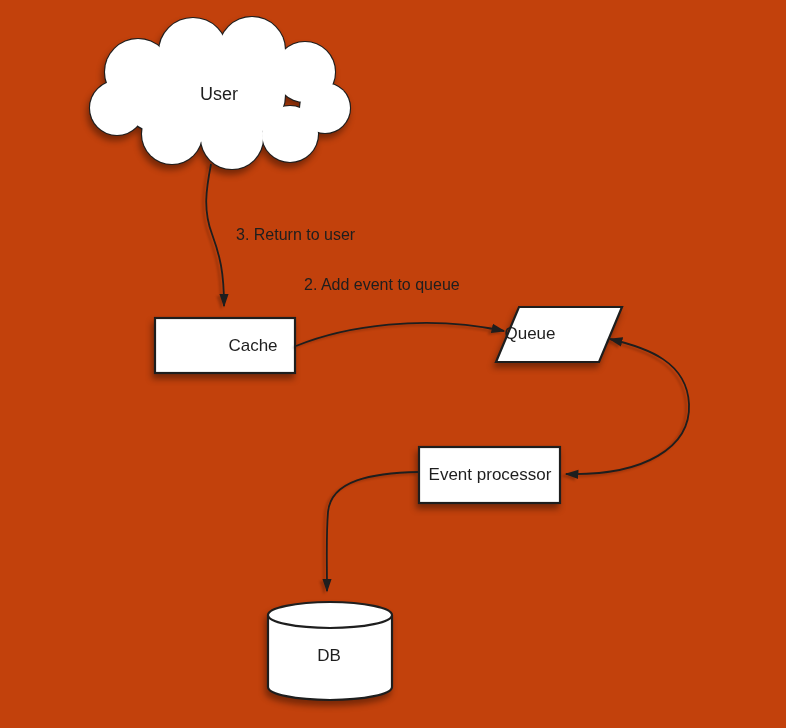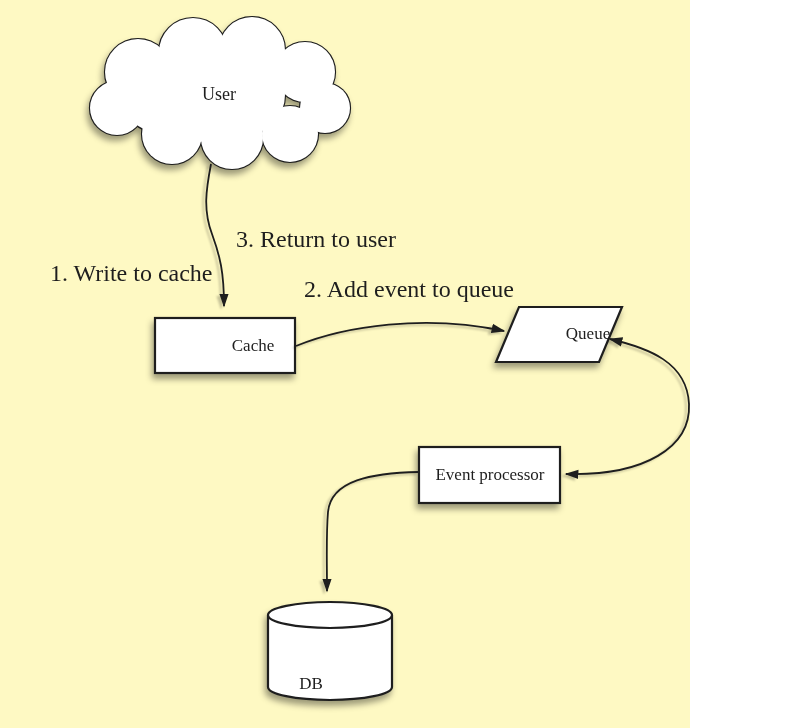--- a/index.html
+++ b/index.html
@@ -2,24 +2,24 @@
 <html><head>
 <meta charset="utf-8">
 <style>
   html, body {
     margin: 0;
     padding: 0;
     background: #ffffff;
   }
   #canvas {
     position: relative;
-    width: 690px;
+    width: 786px;
     height: 728px;
-    background: #fef9c3;
-    font-family: Liberation Serif, serif;
+    background: #c2410c;
+    font-family: Liberation Sans, sans-serif;
     overflow: hidden;
   }
   #diagram-svg {
     position: absolute;
     left: 0;
     top: 0;
   }
   .shapes {
     filter: drop-shadow(-2px 5px 3px rgba(0,0,0,0.38));
   }
@@ -32,31 +32,31 @@
     white-space: nowrap;
   }
   .node-label {
     font-size: 17px;
     transform: translate(-50%, -50%);
   }
   .node-label.user {
     font-size: 18px;
   }
   .note-label {
-    font-size: 24px;
+    font-size: 16px;
   }
   #note-1 { left: 50px;  top: 260px; }
   #note-3 { left: 236px; top: 226px; }
   #note-2 { left: 304px; top: 276px; }
   #note-4 { left: 359px; top: 532px; }
   #label-user  { left: 219px; top: 94px; }
   #label-cache { left: 225px; top: 346px; margin-left: 28px; }
-  #label-queue { left: 588px; top: 334px; }
+  #label-queue { left: 530px; top: 334px; }
   #label-ep    { left: 490px; top: 475px; text-align: right; }
-  #label-db    { left: 311px; top: 656px; margin-top: 28px; }
+  #label-db    { left: 329px; top: 656px; }
 </style>
 </head>
 <body>
 
 <div id="canvas">
 
   <svg id="diagram-svg" width="786" height="728" viewBox="0 0 786 728">
     <defs>
       <marker id="ah-end" markerUnits="userSpaceOnUse" markerWidth="14" markerHeight="11" viewBox="0 0 10 8" refX="9" refY="4" orient="auto">
         <polygon points="0,0.6 10,4 0,7.4" fill="#1e1e1e"></polygon>
@@ -125,20 +125,19 @@
   <div id="label-user" class="node-label user">User</div>
 
   <div id="label-cache" class="node-label">Cache</div>
 
   <div id="label-queue" class="node-label">Queue</div>
 
   <div id="label-ep" class="node-label">Event processor</div>
 
   <div id="label-db" class="node-label">DB</div>
 
-  <div id="note-1" class="note-label">1. Write to cache</div>
 
   <div id="note-2" class="note-label">2. Add event to queue</div>
 
   <div id="note-3" class="note-label">3. Return to user</div>
 
 
 </div>
 
 </body></html>

